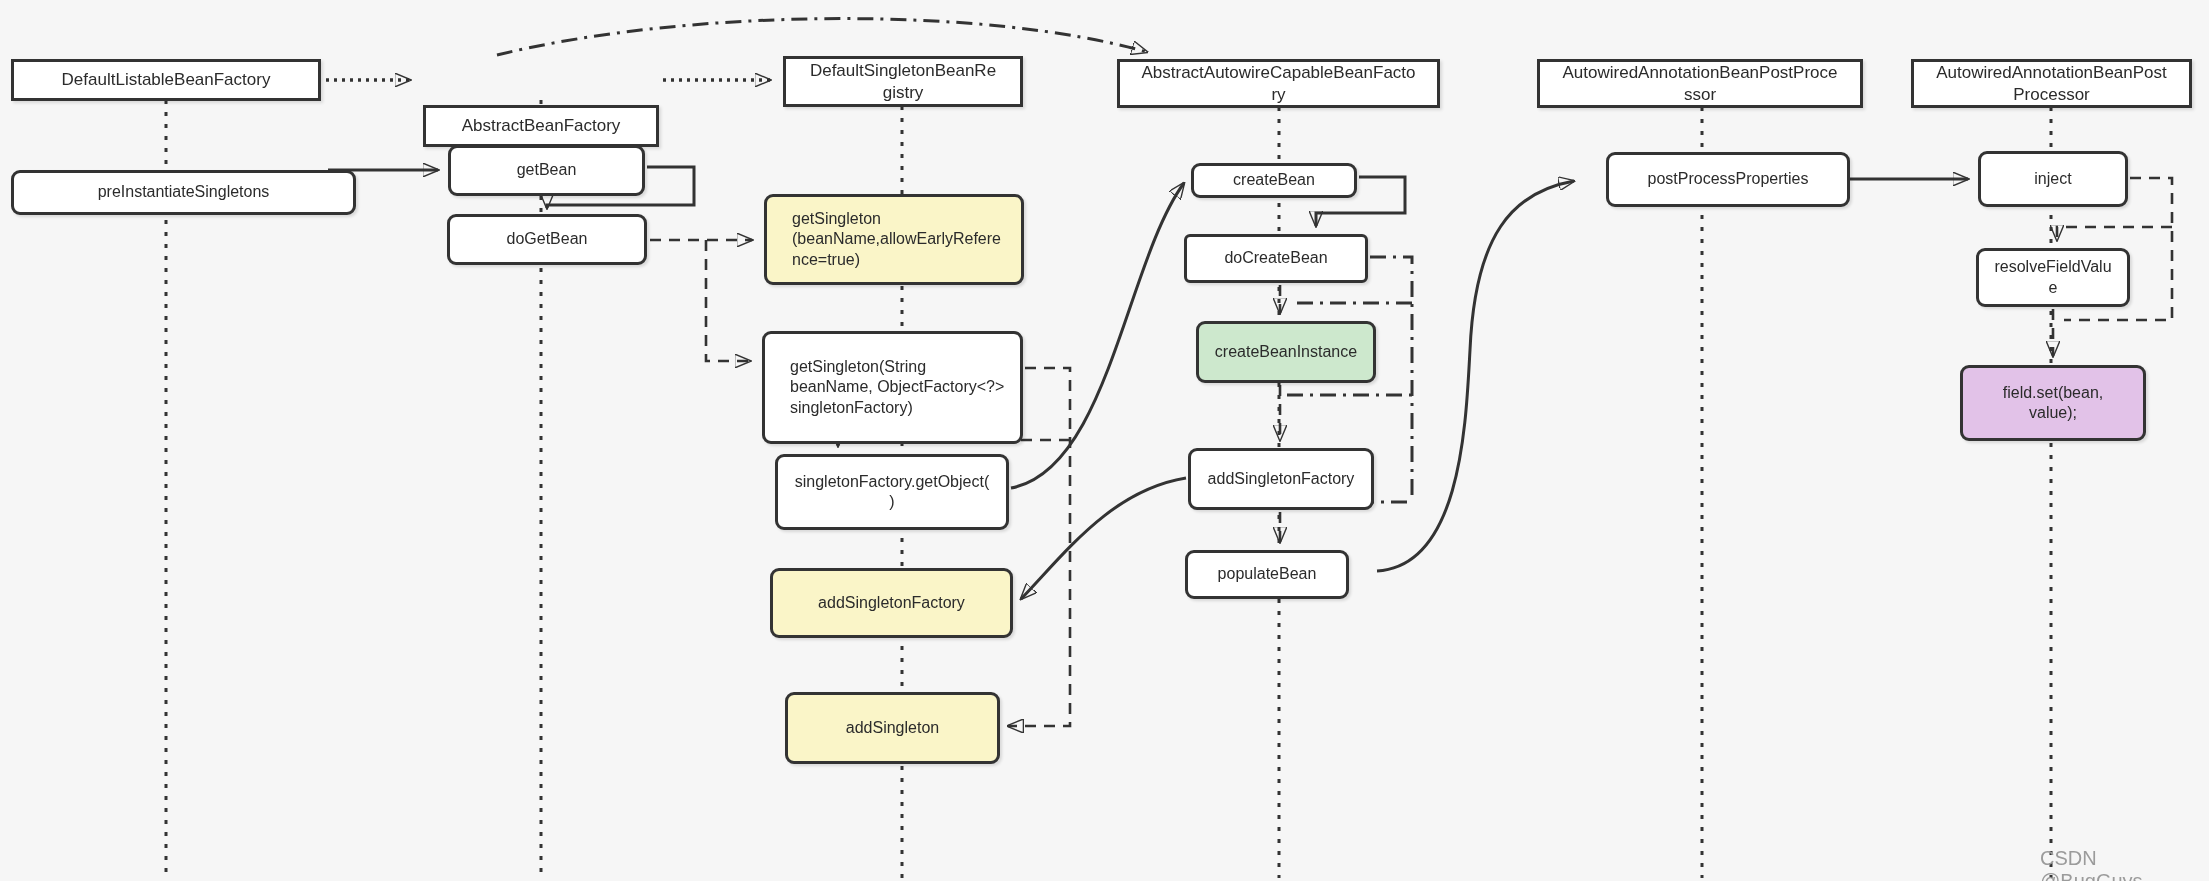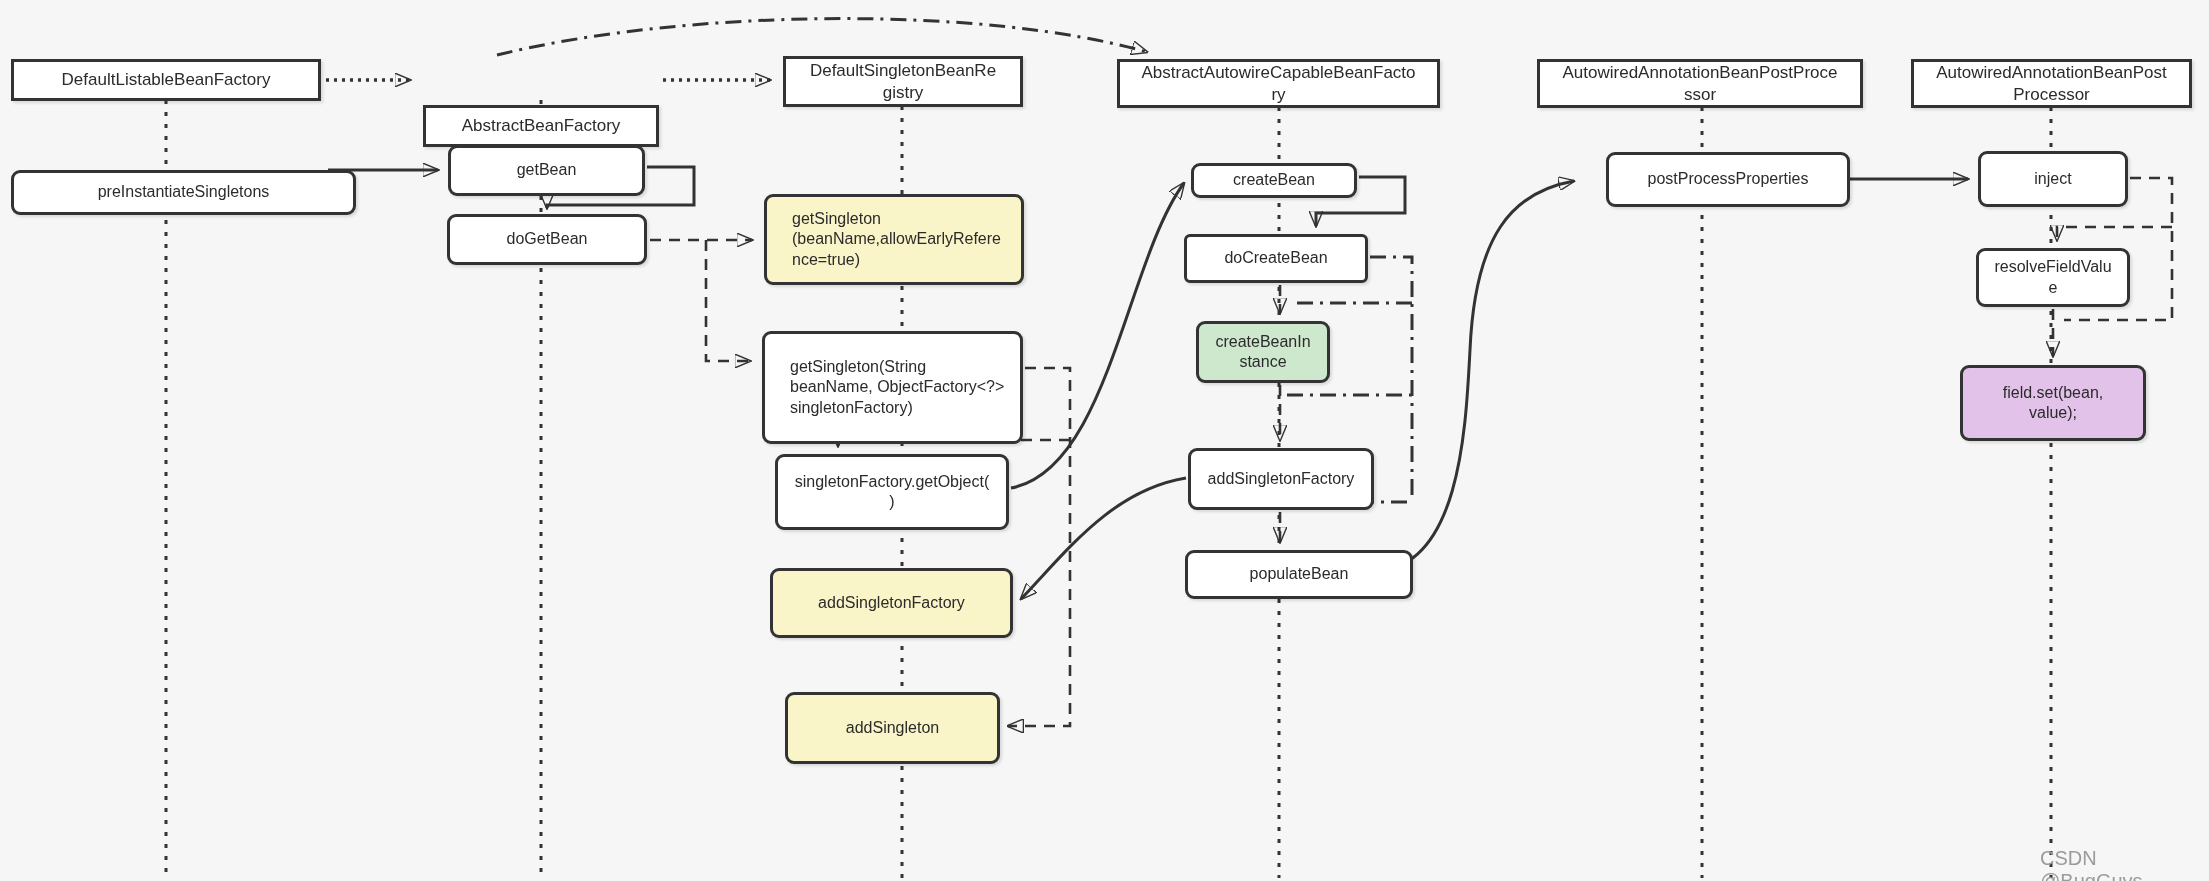--- a/index.html
+++ b/index.html
@@ -102,23 +102,23 @@
   <div class="box method" style="left:448px;top:145px;width:197px;height:51px;">getBean</div>
   <div class="box method" style="left:447px;top:214px;width:200px;height:51px;">doGetBean</div>
   <div class="box method yellow left" style="left:764px;top:194px;width:260px;height:91px;">getSingleton (beanName,allowEarlyReference=true)</div>
   <div class="box method left" style="left:762px;top:303px;width:261px;height:113px;margin-top:28px;">getSingleton(String beanName, ObjectFactory&lt;?&gt; singletonFactory)</div>
   <div class="box method" style="left:775px;top:454px;width:234px;height:76px;">singletonFactory.getObject()</div>
   <div class="box method yellow" style="left:770px;top:568px;width:243px;height:70px;">addSingletonFactory</div>
   <div class="box method yellow" style="left:785px;top:692px;width:215px;height:72px;">addSingleton</div>
 
   <div class="box method" style="left:1191px;top:163px;width:166px;height:35px;">createBean</div>
   <div class="box method" style="left:1184px;top:234px;width:184px;height:49px;border-radius:6px;">doCreateBean</div>
-  <div class="box method green" style="left:1196px;top:321px;width:134px;height:62px;">createBeanInstance</div>
+  <div class="box method green" style="left:1196px;top:321px;width:180px;height:62px;">createBeanInstance</div>
   <div class="box method" style="left:1188px;top:448px;width:186px;height:62px;">addSingletonFactory</div>
-  <div class="box method" style="left:1185px;top:550px;width:228px;height:49px;">populateBean</div>
+  <div class="box method" style="left:1185px;top:550px;width:164px;height:49px;">populateBean</div>
 
   <div class="box method" style="left:1582px;top:152px;width:244px;height:55px;margin-left:24px;">postProcessProperties</div>
   <div class="box method" style="left:1978px;top:151px;width:150px;height:56px;">inject</div>
   <div class="box method" style="left:1976px;top:248px;width:154px;height:59px;">resolveFieldValue</div>
   <div class="box method purple" style="left:1960px;top:365px;width:186px;height:76px;">field.set(bean, value);</div>
 
   <div class="watermark">CSDN @BugGuys</div>
 </div>
 
 </body></html>

